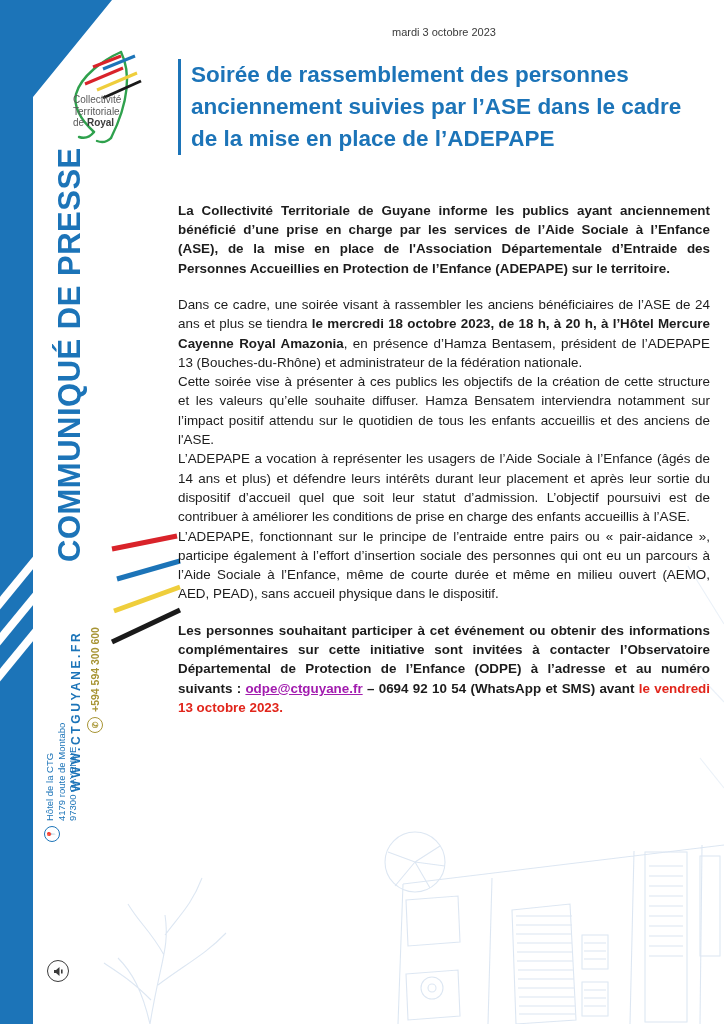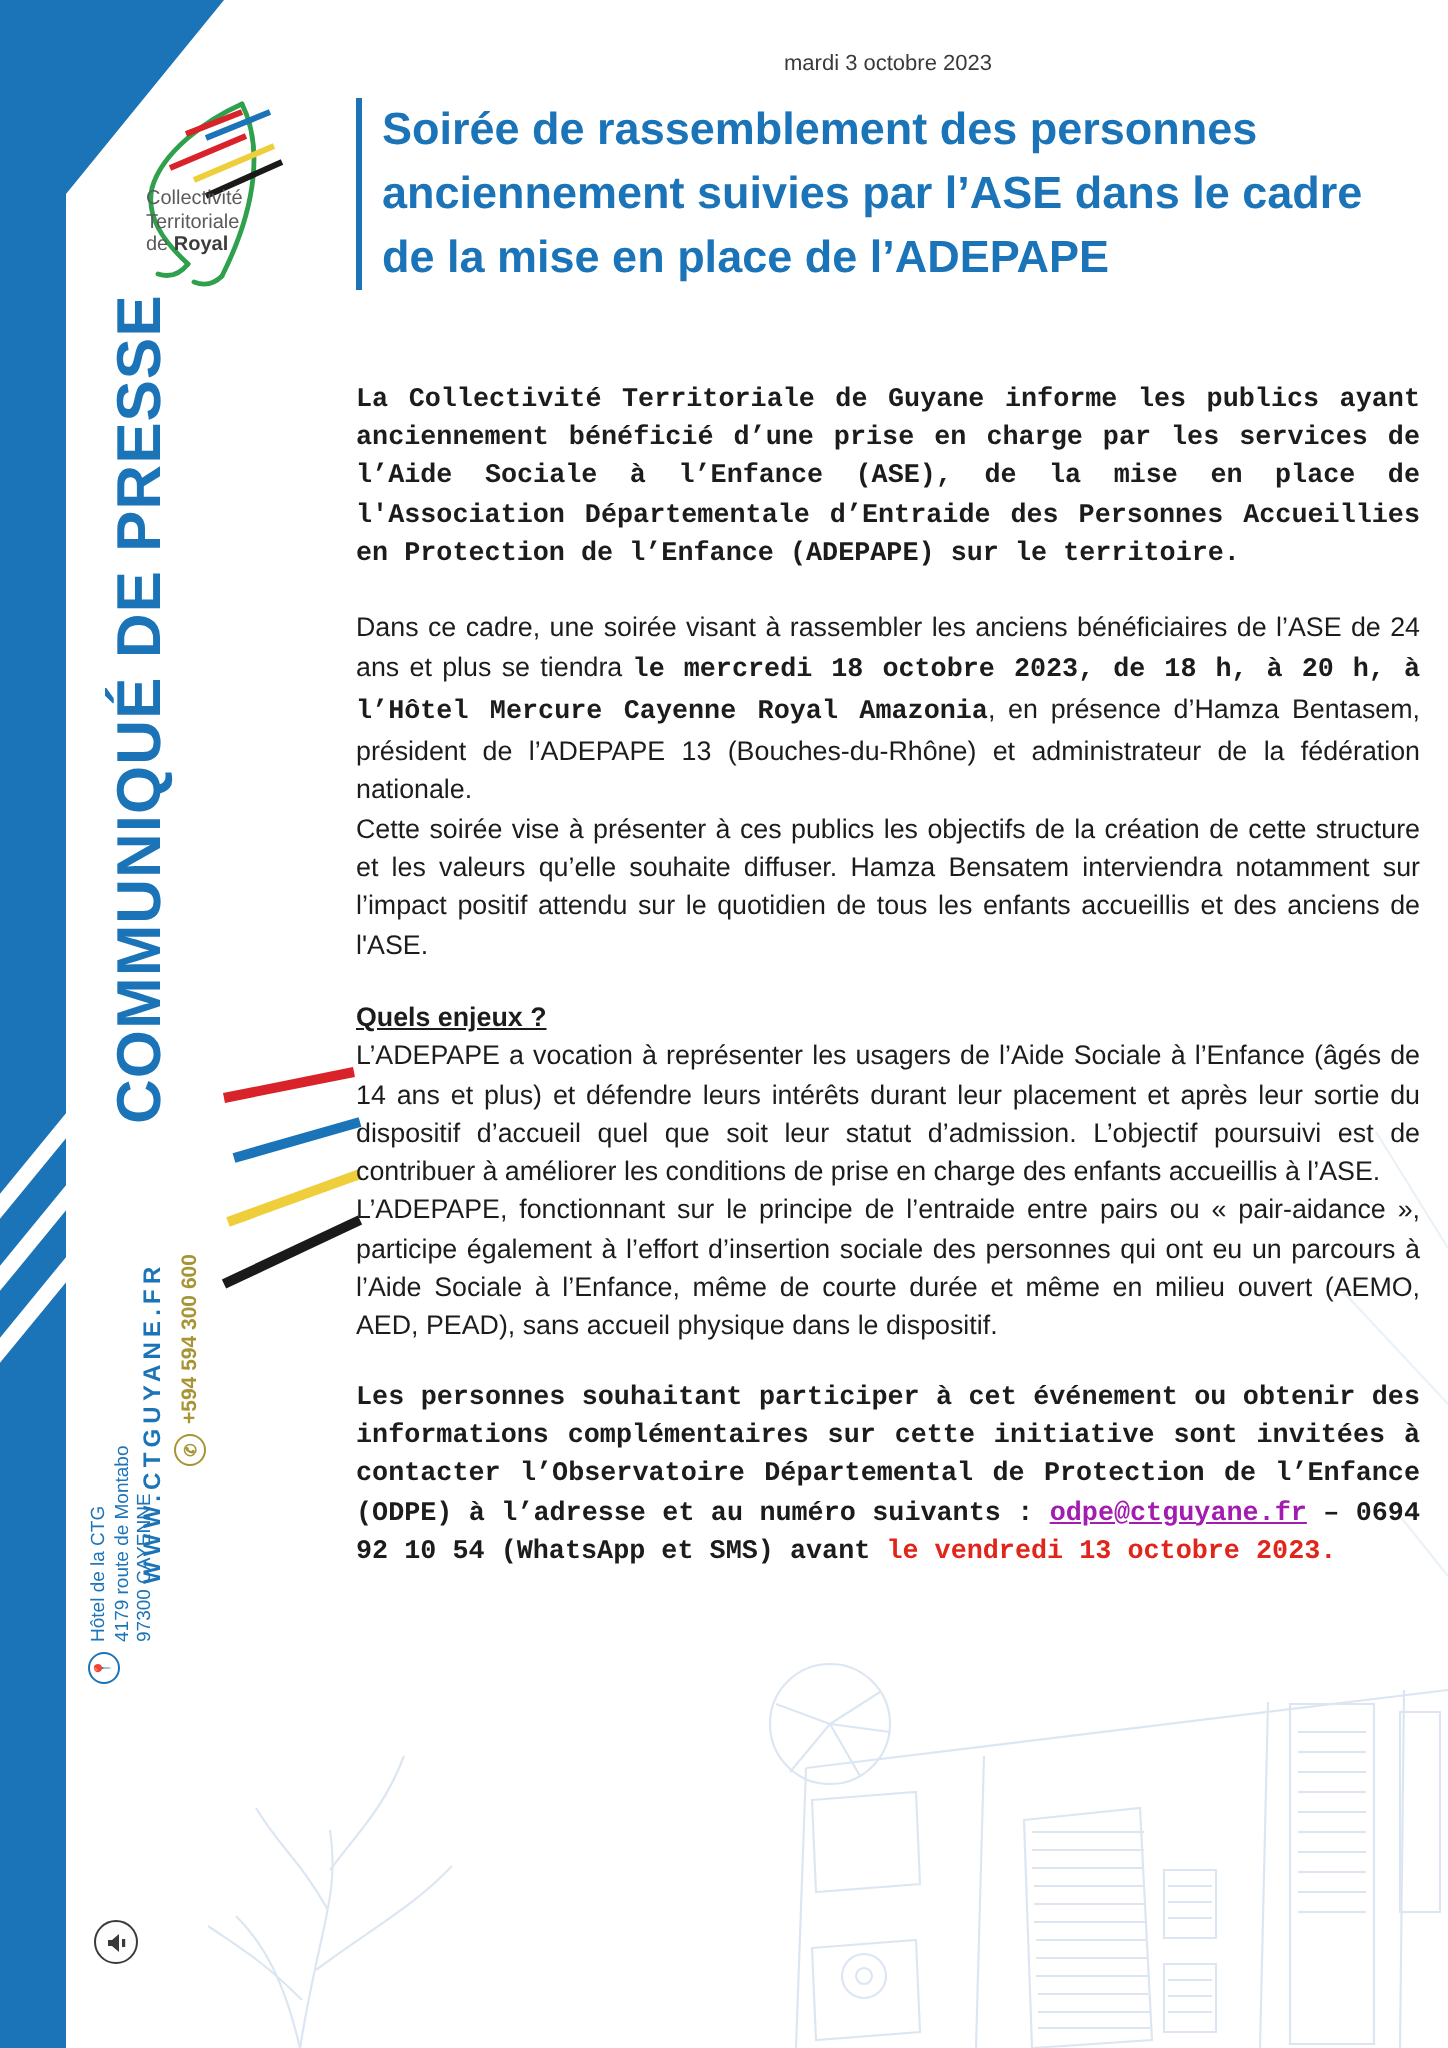--- a/index.html
+++ b/index.html
@@ -18,28 +18,28 @@
   .ring.blue{border:1.3px solid #1c74b8;color:#1c74b8;font-size:8px;}
 
   
   .logo{position:absolute;left:61px;top:44px;width:112px;height:102px;z-index:2;}
   .logo-text{position:absolute;left:12px;top:50px;font-size:10px;line-height:11.5px;color:#5a5a5a;z-index:3;}
   .logo-text b{color:#3c3c3c;}
 
   
   .content{position:absolute;left:178px;top:0;width:532px;z-index:2;}
   .date{margin-top:26px;text-align:center;font-size:11px;color:#3a3a3a;}
-  .header{margin-top:11px;border-left:3px solid #1c74b8;padding-left:10px;}
+  .header{margin-top:21px;border-left:3px solid #1c74b8;padding-left:10px;}
   .title{font-size:22.5px;font-weight:bold;color:#1c74b8;line-height:1.42;}
   .subtitle{font-size:16.5px;font-style:italic;color:#1c74b8;line-height:1.35;margin-top:3px;}
   .body-text{font-size:13.4px;line-height:19.3px;color:#1c1c1c;text-align:justify;}
   .body-text p{margin:0;}
   .gap-lg{margin-top:46px !important;}
   .gap{margin-top:17px !important;}
-  .bold{font-weight:bold;font-family:Liberation Mono, monospace;}
+  .bold{font-weight:bold;}
   .heading{font-weight:bold;text-decoration:underline;}
   .link{color:#a21caf;font-weight:bold;text-decoration:underline;cursor:pointer;}
   .red{color:#e1251b;font-weight:bold;}
 
   
   .speaker{position:absolute;left:47px;top:960px;width:20px;height:20px;border:1.6px solid #3a3a3a;
            border-radius:50%;background:#fdfdfd;display:flex;align-items:center;justify-content:center;z-index:2;cursor:pointer;}
 </style>
 </head>
 <body>
@@ -144,21 +144,20 @@
       <div class="title">Soirée de rassemblement des personnes anciennement suivies par l’ASE dans le cadre de la mise en place de l’ADEPAPE</div>
     </div>
 
     <div class="body-text">
       <p class="bold gap-lg">La Collectivité Territoriale de Guyane informe les publics ayant anciennement bénéficié d’une prise en charge par les services de l’Aide Sociale à l’Enfance (ASE), de la mise en place de l'Association Départementale d’Entraide des Personnes Accueillies en Protection de l’Enfance (ADEPAPE) sur le territoire.</p>
 
       <p class="gap"><span>Dans ce cadre, une soirée visant à rassembler les anciens bénéficiaires de l’ASE de 24 ans et plus se tiendra </span><span class="bold">le mercredi 18 octobre 2023, de 18 h, à 20 h, à l’Hôtel Mercure Cayenne Royal Amazonia</span><span>, en présence d’Hamza Bentasem, président de l’ADEPAPE 13 (Bouches-du-Rhône) et administrateur de la fédération nationale.</span></p>
       <p>Cette soirée vise à présenter à ces publics les objectifs de la création de cette structure et les valeurs qu’elle souhaite diffuser. Hamza Bensatem interviendra notamment sur l’impact positif attendu sur le quotidien de tous les enfants accueillis et des anciens de l'ASE.</p>
 
 
-      <p class="heading gap">Quels enjeux ?</p>
       <p>L’ADEPAPE a vocation à représenter les usagers de l’Aide Sociale à l’Enfance (âgés de 14 ans et plus) et défendre leurs intérêts durant leur placement et après leur sortie du dispositif d’accueil quel que soit leur statut d’admission. L’objectif poursuivi est de contribuer à améliorer les conditions de prise en charge des enfants accueillis à l’ASE.</p>
       <p>L’ADEPAPE, fonctionnant sur le principe de l’entraide entre pairs ou « pair-aidance », participe également à l’effort d’insertion sociale des personnes qui ont eu un parcours à l’Aide Sociale à l’Enfance, même de courte durée et même en milieu ouvert (AEMO, AED, PEAD), sans accueil physique dans le dispositif.</p>
 
       <p class="bold gap"><span>Les personnes souhaitant participer à cet événement ou obtenir des informations complémentaires sur cette initiative sont invitées à contacter l’Observatoire Départemental de Protection de l’Enfance (ODPE) à l’adresse et au numéro suivants : </span><a class="link">odpe@ctguyane.fr</a><span> – 0694 92 10 54 (WhatsApp et SMS) avant </span><span class="red">le vendredi 13 octobre 2023.</span></p>
     </div>
   </div>
 
   <div class="speaker">
     <svg width="11" height="11" viewBox="0 0 11 11">
       <polygon points="6.5,1 3,4 1,4 1,7 3,7 6.5,10" fill="#3a3a3a"></polygon>

